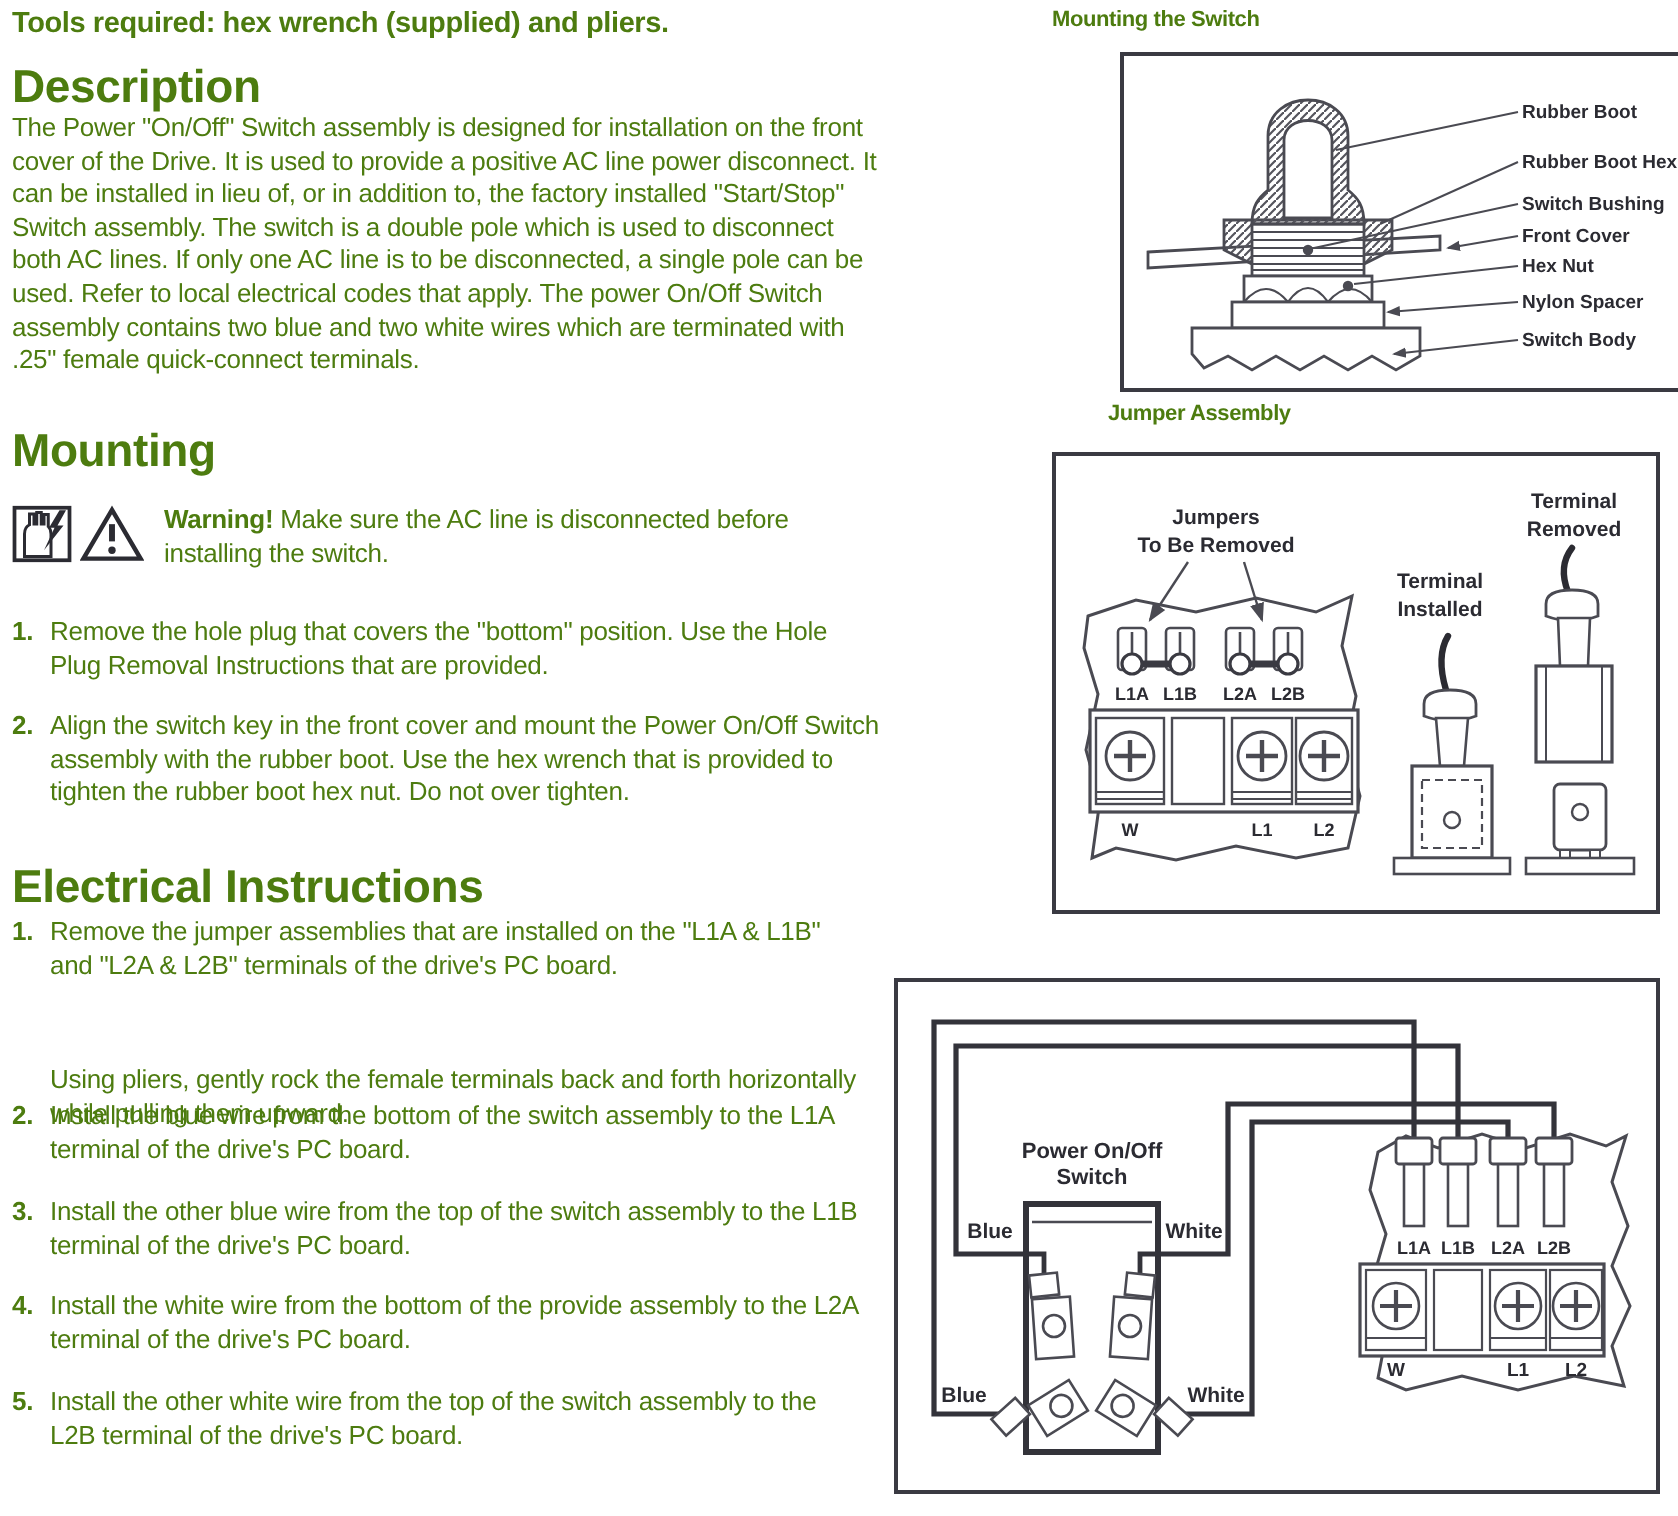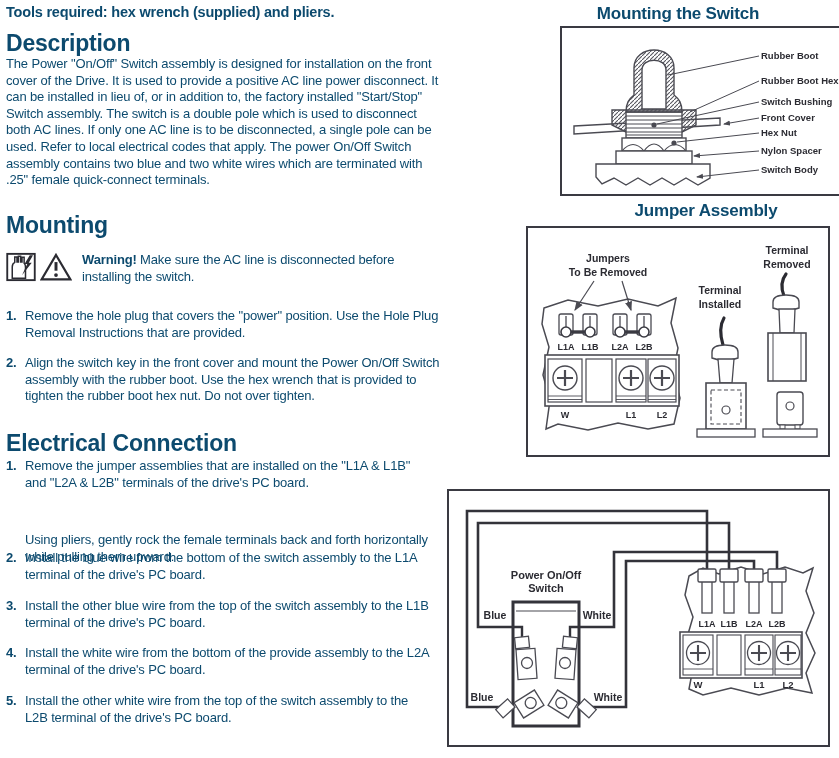--- a/index.html
+++ b/index.html
@@ -1,28 +1,28 @@
 <!DOCTYPE html>
 <html><head>
 <meta charset="utf-8">
 <style>
   html,body{margin:0;padding:0;background:#fff;}
   .page{position:relative;width:839px;height:758px;background:#fff;overflow:hidden;
-        font-family:"Liberation Sans",sans-serif;color:#0c4a6e;}
+        font-family:"Liberation Sans",sans-serif;color:#4d7c0f;}
   .abs{position:absolute;}
   .bold{font-weight:bold;}
   .tools{left:6px;top:4px;font-size:14.5px;font-weight:bold;letter-spacing:-0.2px;}
   .h1{font-size:23px;font-weight:bold;letter-spacing:-0.2px;}
   .body-txt{font-size:13px;line-height:16.6px;letter-spacing:-0.15px;}
   .step{display:flex;}
   .step .n{width:19px;flex:none;font-weight:bold;}
   .warn-row{display:flex;align-items:flex-start;}
   .warn-icons{display:flex;gap:4px;flex:none;width:64px;}
   .warn-icons svg{display:block;}
-  .dtitle{position:absolute;font-weight:bold;font-size:17px;text-align:center;letter-spacing:-0.2px;}
+  .dtitle{position:absolute;font-weight:bold;font-size:11px;text-align:left;letter-spacing:-0.2px;}
   .dbox{position:absolute;border:2px solid #3a3a42;background:#fff;}
   .dbox svg{display:block;width:100%;height:100%;}
   svg text{font-family:"Liberation Sans",sans-serif;fill:#2b2b32;}
 </style>
 </head>
 <body>
 
 <div class="page">
 
   <div class="abs tools">Tools required: hex wrench (supplied) and pliers.</div>
@@ -50,28 +50,28 @@
       </span>
     </span>
     <span class="body-txt" style="margin-left:12px;width:348px;">
       <span class="bold">Warning!</span>
       <span>Make sure the AC line is disconnected before installing the switch.</span>
     </span>
   </div>
 
   <div class="abs body-txt step" style="left:6px;top:308px;width:436px;">
     <span class="n">1.</span>
-    <span>Remove the hole plug that covers the "power" position. Use the Hole Plug Removal Instructions that are provided.</span>
+    <span>Remove the hole plug that covers the "bottom" position. Use the Hole Plug Removal Instructions that are provided.</span>
   </div>
   <div class="abs body-txt step" style="left:6px;top:355px;width:436px;">
     <span class="n">2.</span>
     <span>Align the switch key in the front cover and mount the Power On/Off Switch assembly with the rubber boot. Use the hex wrench that is provided to tighten the rubber boot hex nut. Do not over tighten.</span>
   </div>
 
-  <div class="abs h1" style="left:6px;top:430px;">Electrical Connection</div>
+  <div class="abs h1" style="left:6px;top:430px;">Electrical Instructions</div>
 
   <div class="abs body-txt step" style="left:6px;top:458px;width:426px;">
     <span class="n">1.</span>
     <span>Remove the jumper assemblies that are installed on the "L1A &amp; L1B" and "L2A &amp; L2B" terminals of the drive's PC board.</span>
   </div>
   <div class="abs body-txt" style="left:25px;top:532px;width:404px;">Using pliers, gently rock the female terminals back and forth horizontally while pulling them upward.</div>
 
   <div class="abs body-txt step" style="left:6px;top:550px;width:426px;">
     <span class="n">2.</span>
     <span>Install the blue wire from the bottom of the switch assembly to the L1A terminal of the drive's PC board.</span>

